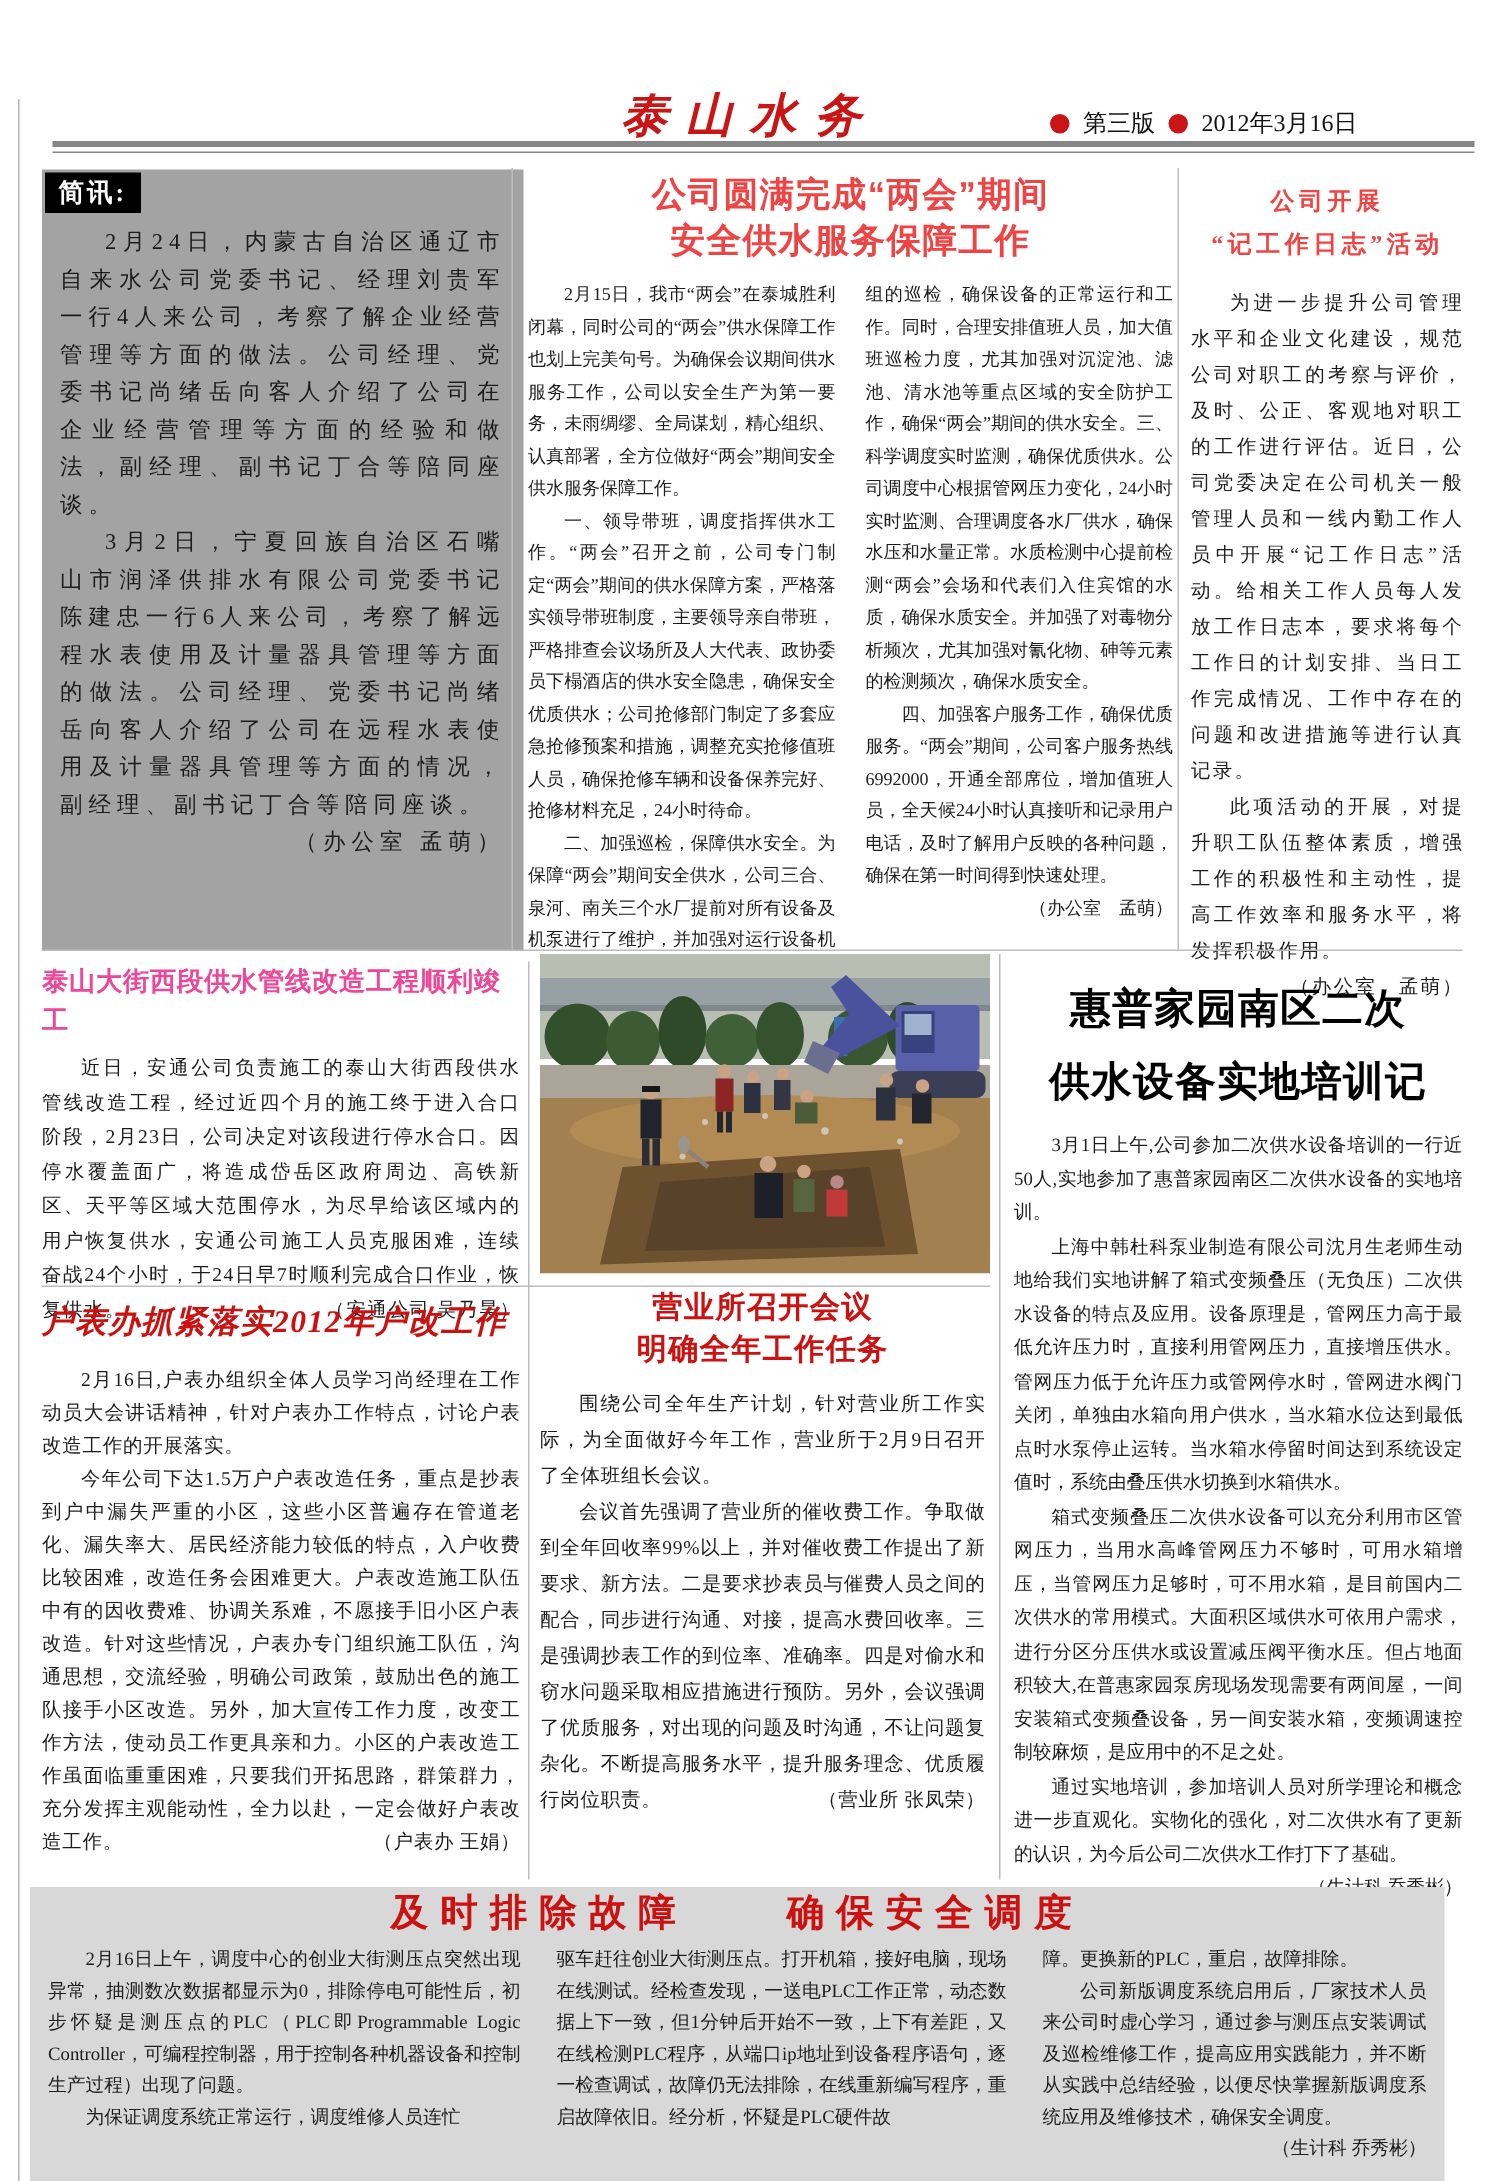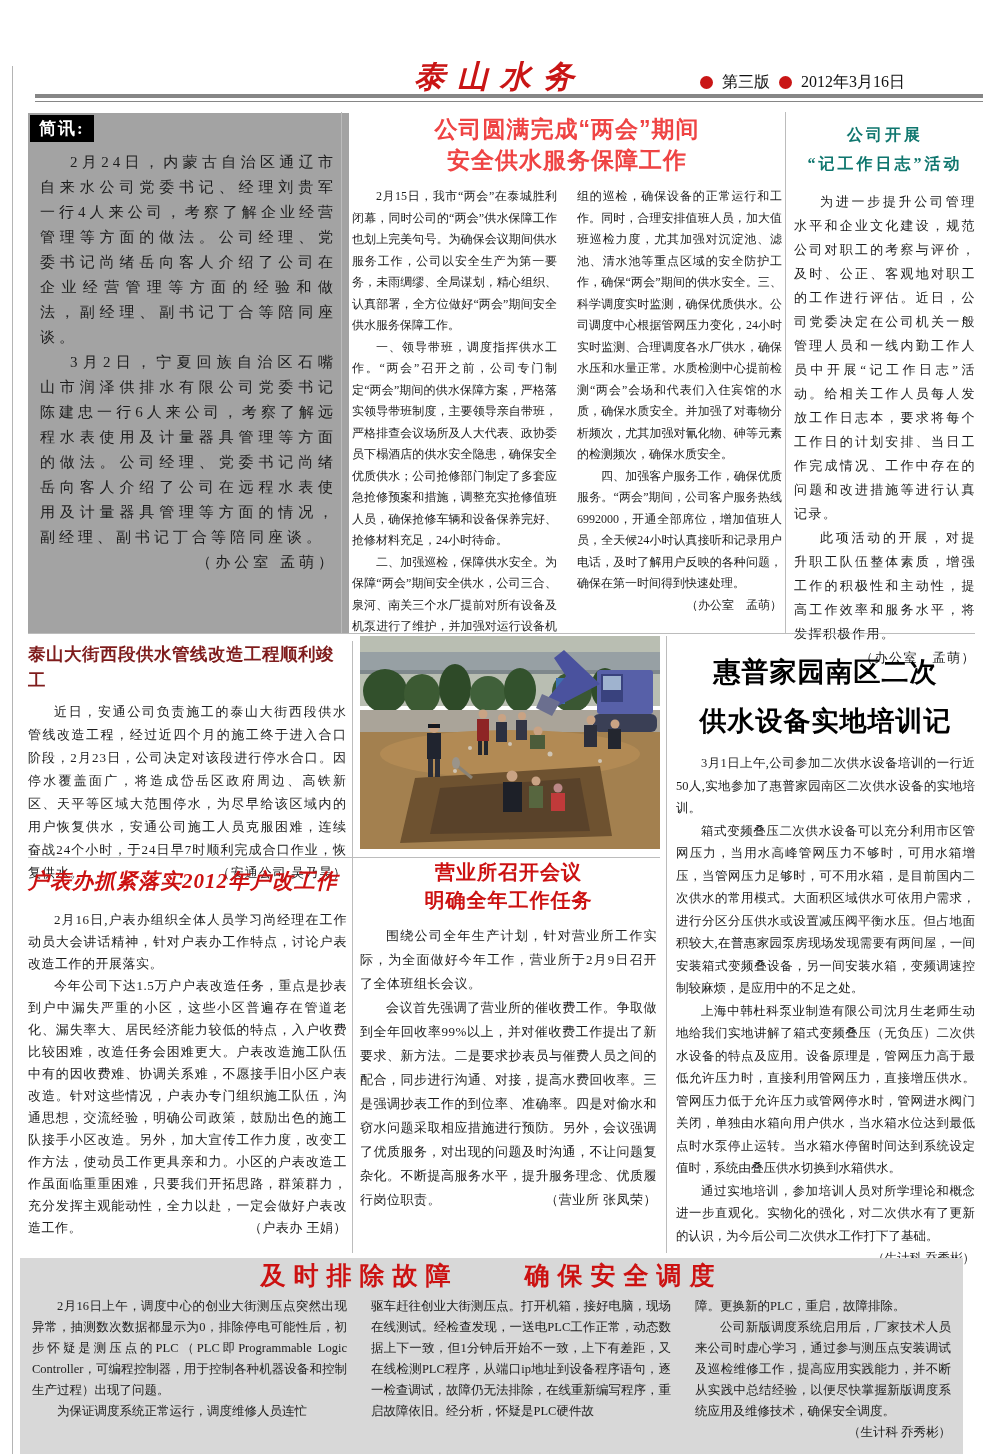--- a/index.html
+++ b/index.html
@@ -25,25 +25,25 @@
                 padding:2px 9px;margin:2px 0 8px 2px;letter-spacing:2px;}
   .briefs-body{padding:0 12px;font-size:15px;letter-spacing:4px;line-height:25px;}
   
   .lianghui{left:352px;top:114px;width:430px;}
   .lh-title{color:#ef4444;font-family:"Liberation Sans","DejaVu Sans",sans-serif;font-weight:bold;
             font-size:23px;line-height:31px;text-align:center;letter-spacing:1px;margin:0;}
   .lh-body{margin-top:10px;height:452px;column-count:2;column-gap:20px;column-fill:auto;
            font-size:12px;line-height:21.5px;overflow:hidden;}
   
   .worklog{left:794px;top:120px;width:182px;}
-  .wl-title{font-weight:bold;font-size:16px;line-height:29px;text-align:center;letter-spacing:3px;margin:0;color:#0f766e;}
+  .wl-title{font-weight:bold;font-size:16px;line-height:29px;text-align:center;letter-spacing:3px;margin:0;color:#ef4444;}
   .wl-body{margin-top:12px;font-size:13px;letter-spacing:1.5px;line-height:24px;}
   
   .antong{left:28px;top:641px;width:319px;}
-  .at-title{color:#7f1d1d;font-weight:bold;font-size:17.5px;line-height:26px;letter-spacing:0.5px;margin:0;}
+  .at-title{color:#ec4899;font-weight:bold;font-size:17.5px;line-height:26px;letter-spacing:0.5px;margin:0;}
   .at-body{margin-top:7px;font-size:13px;letter-spacing:1px;line-height:23px;}
   
   .photo{left:360px;top:636px;width:300px;height:213px;}
   .photo svg{display:block;}
   
   .training{left:676px;top:642px;width:299px;}
   .tr-title{font-weight:bold;font-size:27px;line-height:37px;text-align:center;letter-spacing:1px;margin:12px;color:#000;}
   .tr-body{margin-top:10px;font-size:12.5px;line-height:22.5px;}
   
   .meters{left:28px;top:866px;width:319px;}
@@ -211,22 +211,22 @@
   </div>
 
   <div class="abs vline" style="left:352px;top:641px;height:612px;"></div>
   <div class="abs vline" style="left:666px;top:636px;height:617px;"></div>
 
   <div class="abs training">
     <h1 class="tr-title">惠普家园南区二次</h1>
     <h1 class="tr-title">供水设备实地培训记</h1>
     <div class="tr-body">
       <p class="para">3月1日上午,公司参加二次供水设备培训的一行近50人,实地参加了惠普家园南区二次供水设备的实地培训。</p>
+      <p class="para">上海中韩杜科泵业制造有限公司沈月生老师生动地给我们实地讲解了箱式变频叠压（无负压）二次供水设备的特点及应用。设备原理是，管网压力高于最低允许压力时，直接利用管网压力，直接增压供水。管网压力低于允许压力或管网停水时，管网进水阀门关闭，单独由水箱向用户供水，当水箱水位达到最低点时水泵停止运转。当水箱水停留时间达到系统设定值时，系统由叠压供水切换到水箱供水。</p>
       <p class="para">箱式变频叠压二次供水设备可以充分利用市区管网压力，当用水高峰管网压力不够时，可用水箱增压，当管网压力足够时，可不用水箱，是目前国内二次供水的常用模式。大面积区域供水可依用户需求，进行分区分压供水或设置减压阀平衡水压。但占地面积较大,在普惠家园泵房现场发现需要有两间屋，一间安装箱式变频叠设备，另一间安装水箱，变频调速控制较麻烦，是应用中的不足之处。</p>
-      <p class="para">上海中韩杜科泵业制造有限公司沈月生老师生动地给我们实地讲解了箱式变频叠压（无负压）二次供水设备的特点及应用。设备原理是，管网压力高于最低允许压力时，直接利用管网压力，直接增压供水。管网压力低于允许压力或管网停水时，管网进水阀门关闭，单独由水箱向用户供水，当水箱水位达到最低点时水泵停止运转。当水箱水停留时间达到系统设定值时，系统由叠压供水切换到水箱供水。</p>
       <p class="para"><span>通过实地培训，参加培训人员对所学理论和概念进一步直观化。实物化的强化，对二次供水有了更新的认识，为今后公司二次供水工作打下了基础。</span><span class="sign">（生计科 乔秀彬）</span></p>
     </div>
   </div>
 
   <div class="abs hline" style="left:28px;top:857px;width:632px;"></div>
 
   <div class="abs meters">
     <h2 class="mt-title">户表办抓紧落实2012年户改工作</h2>
     <div class="mt-body">
       <p class="para">2月16日,户表办组织全体人员学习尚经理在工作动员大会讲话精神，针对户表办工作特点，讨论户表改造工作的开展落实。</p>

